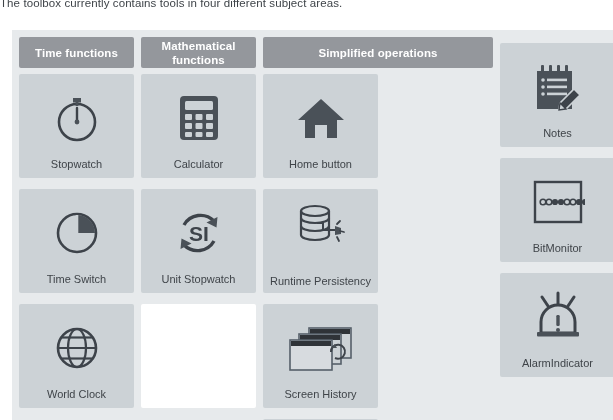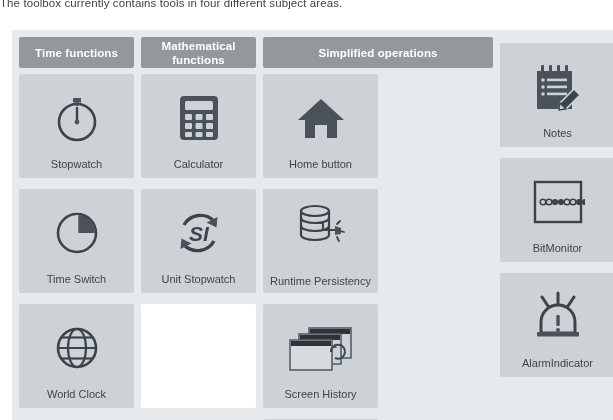--- a/index.html
+++ b/index.html
@@ -57,21 +57,20 @@
     align-items:center;justify-content:flex-start;
     box-sizing:border-box;
     position:relative;
   }
   .tile .glyph{
     flex:1;
     display:flex;align-items:center;justify-content:center;
     width:100%;
     padding-top:4px;
     box-sizing:border-box;
-    font-style:italic;
   }
   .tile .caption{
     font-size:11px;color:#3f4449;
     text-align:center;
     line-height:12.5px;
     padding:0 4px 8px;
     box-sizing:border-box;
     width:100%;
   }
   .tile.two-line-cap .caption{padding-bottom:6px;margin-top:16px;}

